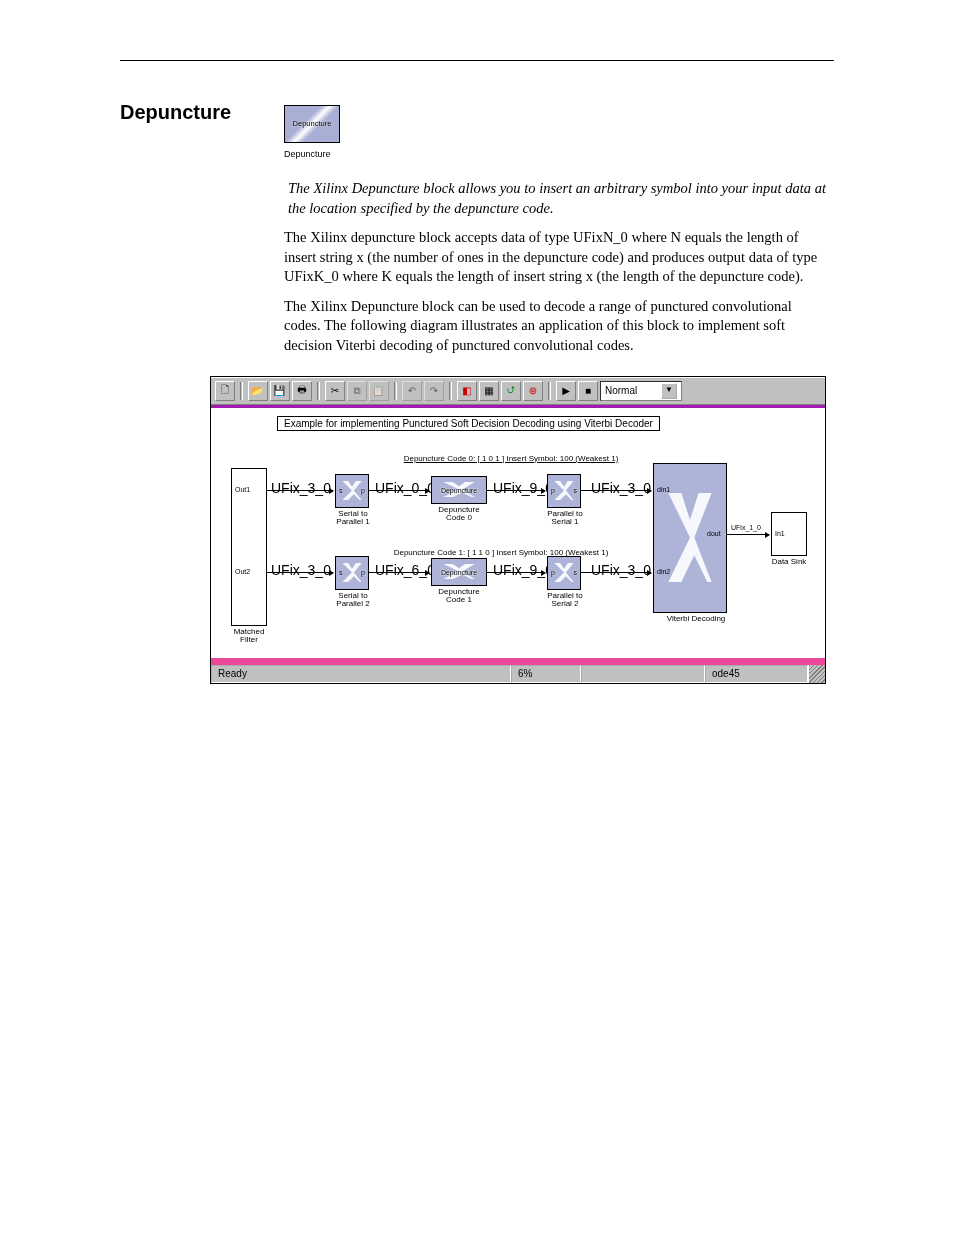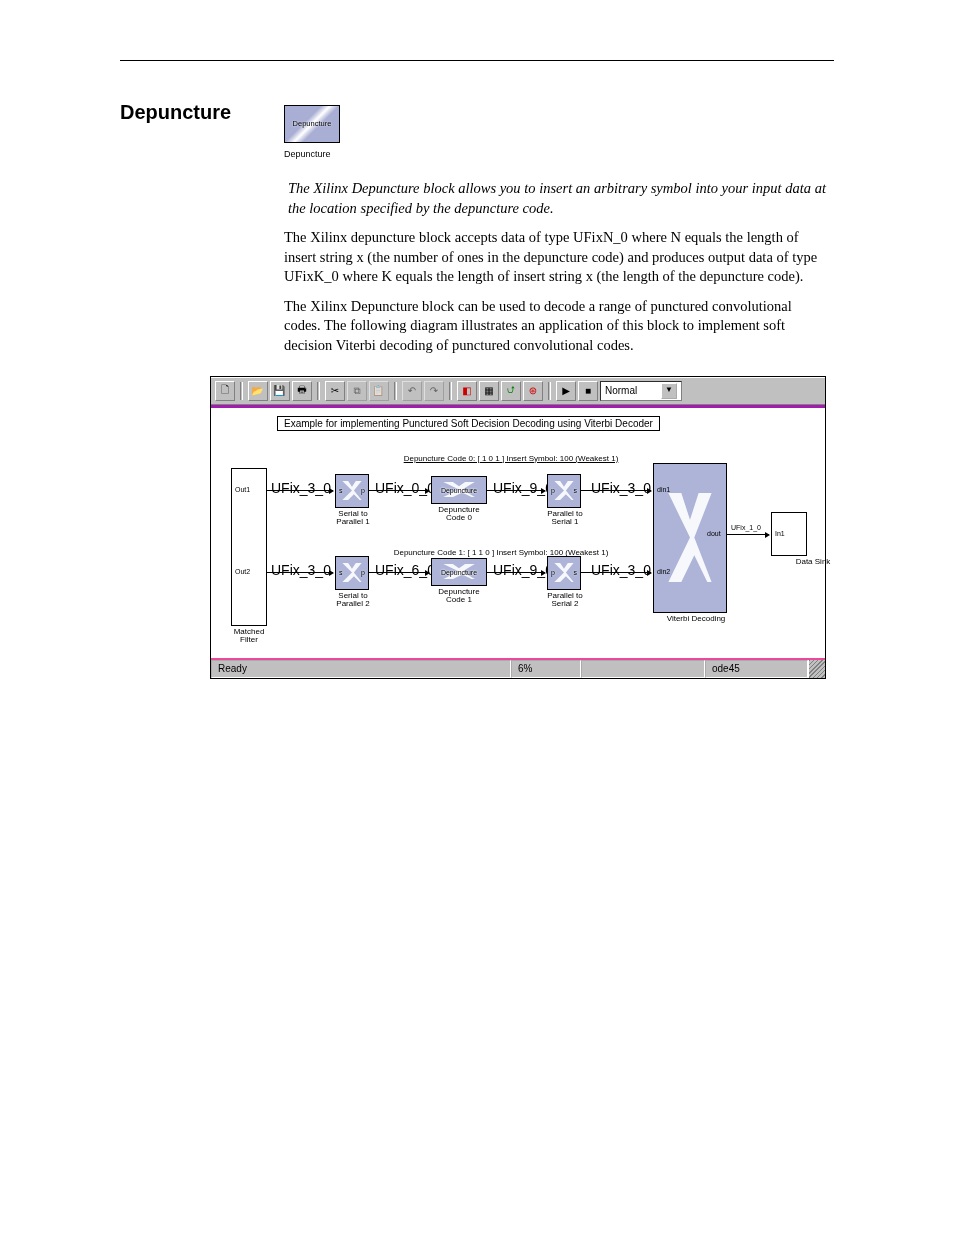--- a/index.html
+++ b/index.html
@@ -239,21 +239,21 @@
     position: absolute;
     right: -1px; top: -3px;
     border-left: 5px solid #000;
     border-top: 3px solid transparent;
     border-bottom: 3px solid transparent;
   }
   .statusbar {
     display: flex;
     height: 18px;
     background: #c0c0c0;
-    border-top: 2px solid #ec4899;
+    border-top: 7px solid #ec4899;
     font-size: 10px;
   }
   .statusbar .cell {
     border: 1px inset #fff;
     padding: 1px 6px;
     display: flex;
     align-items: center;
   }
   .port {
     position: absolute;
@@ -389,21 +389,21 @@
       <div class="port" style="left:446px; top:78px;">din1</div>
       <div class="port" style="left:446px; top:160px;">din2</div>
       <div class="port" style="left:496px; top:122px;">dout</div>
       <div class="cap" style="left:450px; top:207px; width:70px;">Viterbi Decoding</div>
 
       <div class="arrow" style="left:516px; top:126px; width:42px;"></div>
       <div class="sig" style="left:520px; top:116px; font-size:7px;">UFix_1_0</div>
 
       <div class="blk" style="left:560px; top:104px; width:36px; height:44px;"></div>
       <div class="port" style="left:564px; top:122px;">In1</div>
-      <div class="cap" style="left:572px; top:150px;">Data Sink</div>
+      <div class="cap" style="left:548px; top:150px;">Data Sink</div>
     </div>
 
     <div class="statusbar">
       <div class="cell" style="flex:0 0 286px;">Ready</div>
       <div class="cell" style="flex:0 0 56px;">6%</div>
       <div class="cell" style="flex:0 0 110px;"></div>
       <div class="cell" style="flex:1;">ode45</div>
       <div class="grip"></div>
     </div>
   </div>

